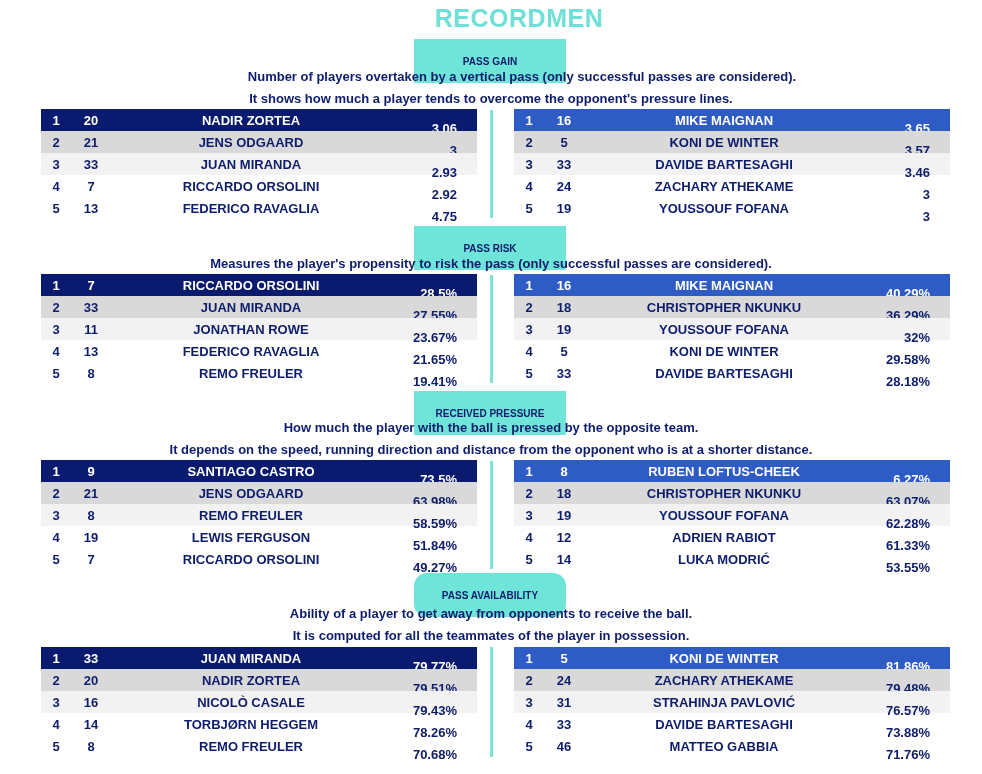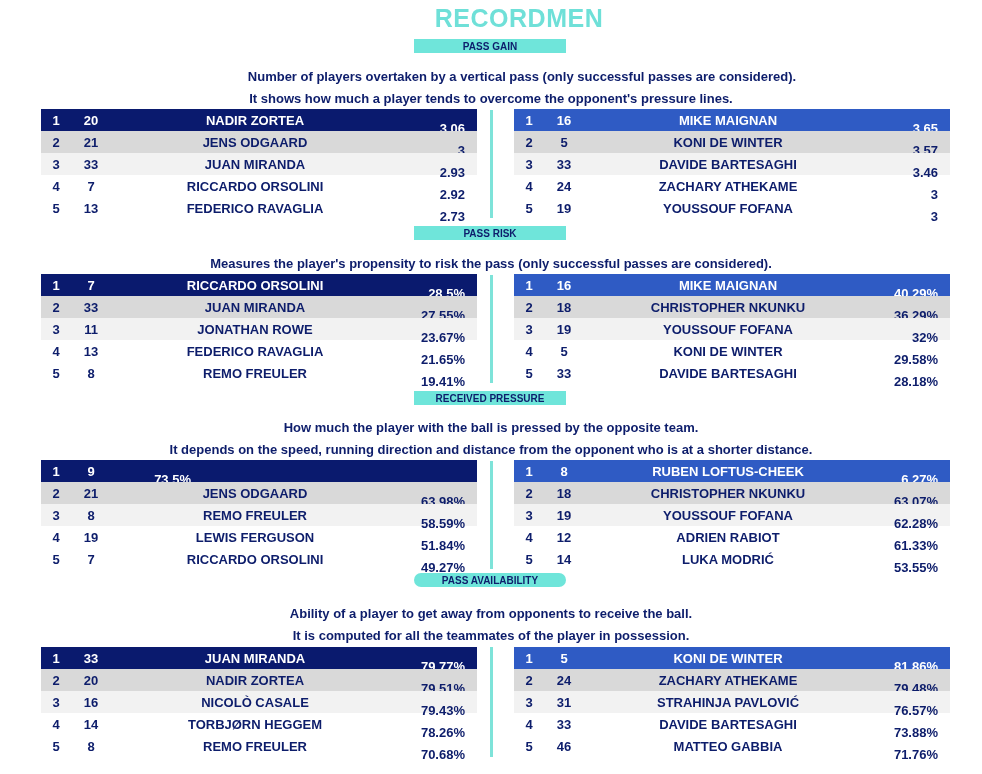--- a/index.html
+++ b/index.html
@@ -1,38 +1,38 @@
 <!DOCTYPE html>
 <html><head>
 <meta charset="utf-8">
 <style>
   html, body { margin:0; padding:0; background:#ffffff; }
   body { width:982px; height:774px; position:relative; overflow:hidden;
          font-family:"Liberation Sans", "DejaVu Sans", sans-serif; color:#0d1d6b; }
   .title { position:absolute; left:0; width:982px; top:4px; text-align:center;
            font-size:25px; font-weight:bold; color:#6fe0d8; letter-spacing:0.5px;padding-left:28px; }
-  .badge { position:absolute; left:414px; width:152px; height:14px; background:#6fe5da;
+  .badge { position:absolute; left:414px; width:152px; height:44px; background:#6fe5da;
            color:#0d1d6b; font-size:10px; font-weight:bold; display:flex; align-items:center;
            justify-content:center; }
   .desc { position:absolute; left:0; width:982px; text-align:center; font-size:13px;
           font-weight:bold; color:#0d1d6b; }
   .divider { position:absolute; left:490px; width:3px; background:#7ee3d9; }
   .table { position:absolute; width:436px; }
   .table.left { left:41px; }
   .table.right { left:514px; }
   .row { position:relative; height:22px; display:flex; align-items:center; font-size:13px;
          font-weight:bold; color:#0d1d6b; }
   .row.r1.left-team { background:#0a1a6e; color:#ffffff; }
   .row.r1.right-team { background:#2f5bc4; color:#ffffff; }
   .row.r2 { background:#d9d9d9; }
   .row.r3 { background:#f2f2f2; }
   .row .rank { width:30px; text-align:center; }
   .row .num { width:40px; text-align:center; }
   .row .name { flex:1; padding-left:14px;text-align:center; }
-  .row .val { width:80px; text-align:right; padding-right:12px;margin-top:16px; }
+  .row .val { width:80px; text-align:right; padding-right:20px;margin-top:16px; }
 </style>
 </head>
 <body>
 
 <div class="title">RECORDMEN</div>
 
 <div class="badge" style="top:39px;">PASS GAIN</div>
 <div class="desc" style="top:69px;margin-left:31px;">Number of players overtaken by a vertical pass (only successful passes are considered).</div>
 <div class="desc" style="top:91px;">It shows how much a player tends to overcome the opponent's pressure lines.</div>
 <div class="divider" style="top:110px;height:108px;"></div>
@@ -58,21 +58,21 @@
     <div class="row r4 left-team">
       <span class="rank">4</span>
       <span class="num">7</span>
       <span class="name">RICCARDO ORSOLINI</span>
       <span class="val">2.92</span>
     </div>
     <div class="row r5 left-team">
       <span class="rank">5</span>
       <span class="num">13</span>
       <span class="name">FEDERICO RAVAGLIA</span>
-      <span class="val">2.73</span>
+      <span class="val">4.75</span>
     </div>
   </div>
 <div class="table right" style="top:109px;">
     <div class="row r1 right-team">
       <span class="rank">1</span>
       <span class="num">16</span>
       <span class="name">MIKE MAIGNAN</span>
       <span class="val">3.65</span>
     </div>
     <div class="row r2 right-team">
@@ -170,20 +170,21 @@
   </div>
 
 <div class="badge" style="top:391px;">RECEIVED PRESSURE</div>
 <div class="desc" style="top:420px;">How much the player with the ball is pressed by the opposite team.</div>
 <div class="desc" style="top:442px;">It depends on the speed, running direction and distance from the opponent who is at a shorter distance.</div>
 <div class="divider" style="top:461px;height:108px;"></div>
 <div class="table left" style="top:460px;">
     <div class="row r1 left-team">
       <span class="rank">1</span>
       <span class="num">9</span>
+      <span class="name">SANTIAGO CASTRO</span>
       <span class="val">73.5%</span>
     </div>
     <div class="row r2 left-team">
       <span class="rank">2</span>
       <span class="num">21</span>
       <span class="name">JENS ODGAARD</span>
       <span class="val">63.98%</span>
     </div>
     <div class="row r3 left-team">
       <span class="rank">3</span>

